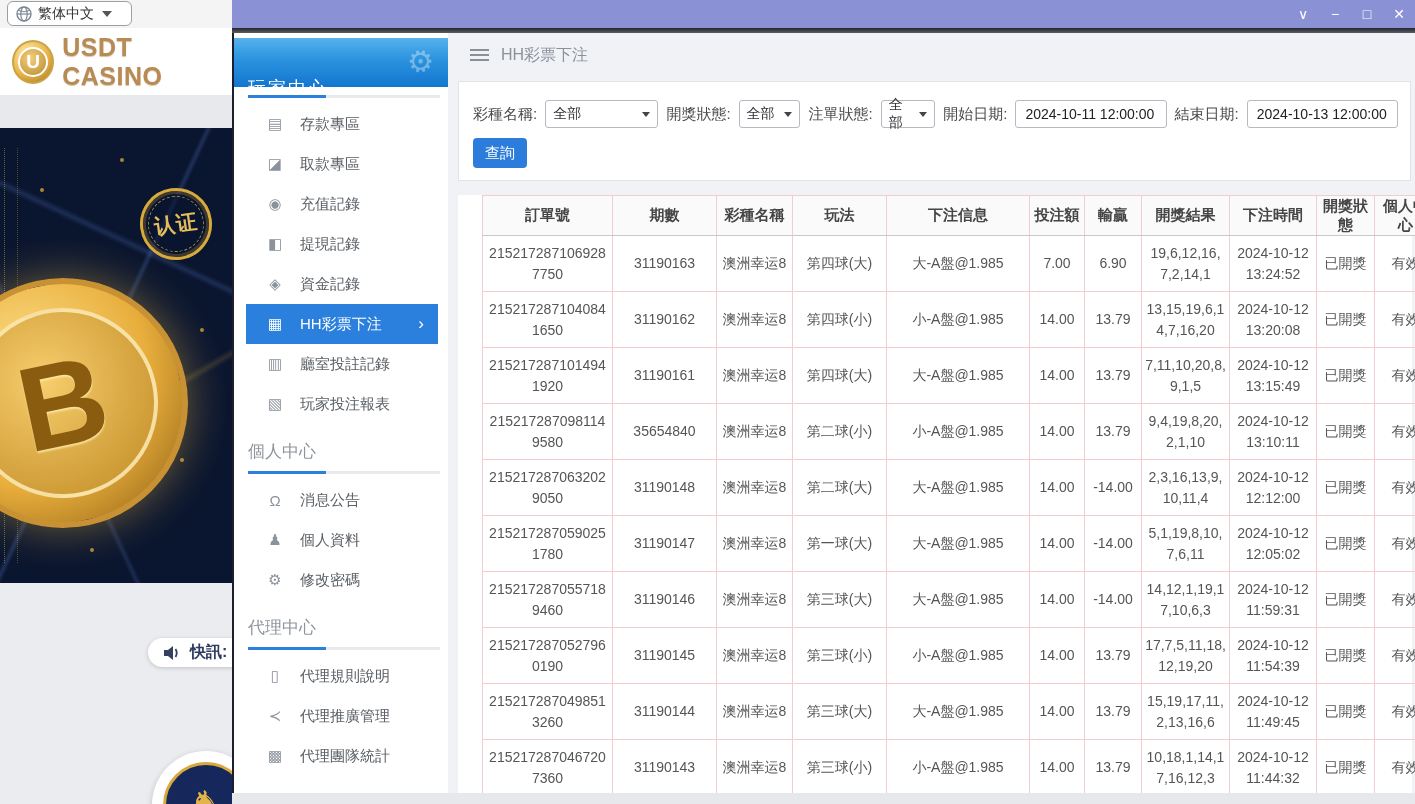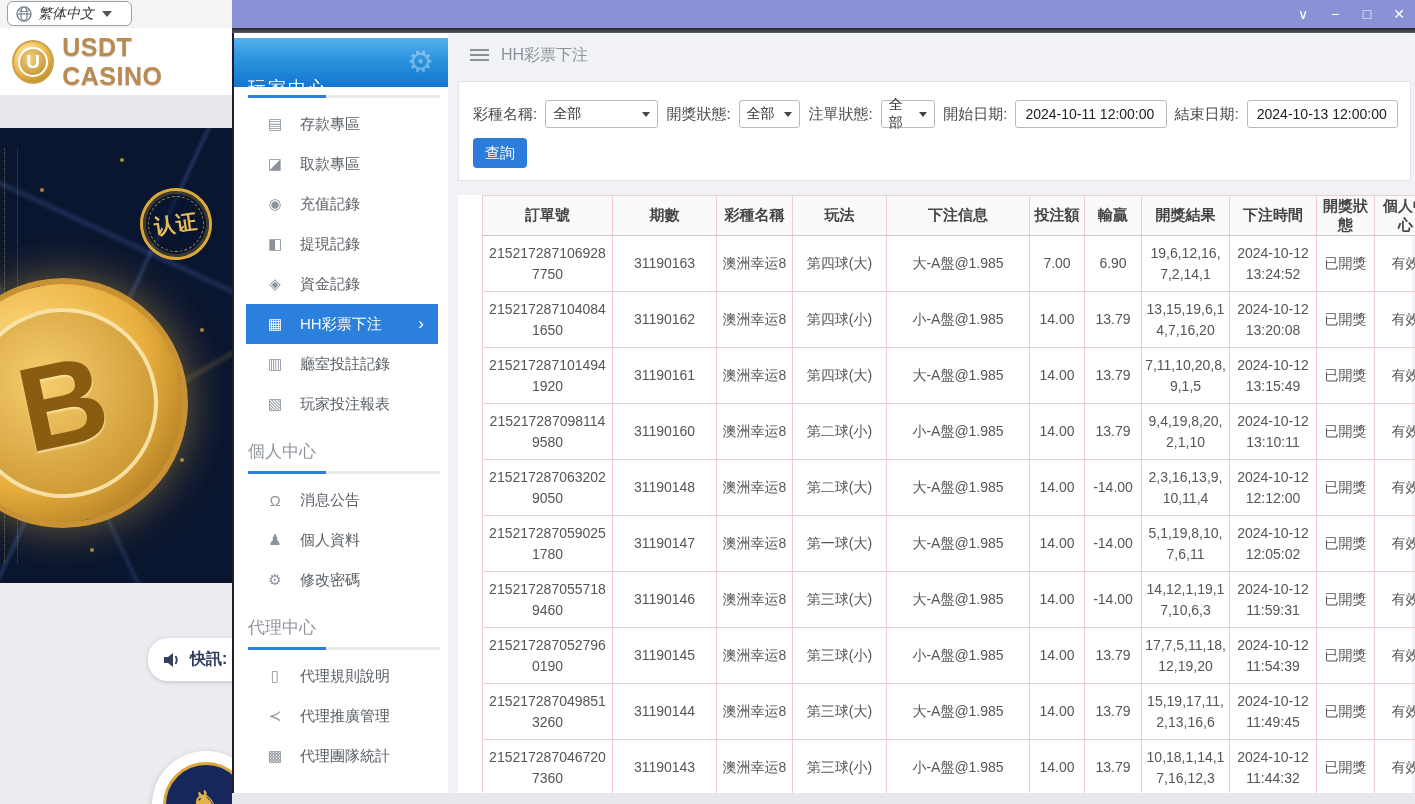--- a/index.html
+++ b/index.html
@@ -9,21 +9,21 @@
   
   .titlebar { position:absolute; left:232px; top:0; right:0; height:28px;
     background:#8a92d5; display:flex; justify-content:flex-end; align-items:center; }
   .tb-ico { width:32px; text-align:center; color:#fff; font-size:14px; line-height:28px;
     cursor:default; }
   .tb-shadow { position:absolute; left:232px; top:28px; right:0; height:5px;
     background:linear-gradient(180deg,#23252e,#5a5d66); }
 
   
   .left-panel { position:absolute; left:0; top:0; width:232px; bottom:0; background:#eaecef; }
-  .lang-strip { position:absolute; left:0; top:0; width:232px; height:28px; background:#f4f4f4;font-style:italic; }
+  .lang-strip { position:absolute; left:0; top:0; width:232px; height:28px; background:#f4f4f4; }
   .lang-pill { position:absolute; left:7px; top:1px; width:125px; height:25px; background:#fff;
     border:1px solid #9aa0a8; border-radius:6px; display:flex; align-items:center; gap:6px;
     padding:0 8px; }
   .lang-pill span { font-size:14px; color:#333; }
   .lang-caret { width:0; height:0; border-left:5px solid transparent; border-right:5px solid transparent;
     border-top:6px solid #555; margin-left:2px; }
   .logo-box { position:absolute; left:0; top:28px; width:232px; height:67px; background:#fff;
     box-shadow:0 2px 3px rgba(0,0,0,.12); display:flex; align-items:center; padding-left:12px; gap:8px; }
   .logo-coin { width:44px; height:44px; border-radius:50%;
     background:radial-gradient(circle at 35% 30%,#ffe9a8,#e9b54a 55%,#9c6f1d); border:2px solid #caa345;
@@ -55,21 +55,21 @@
     background:radial-gradient(circle at 42% 36%,#f7cd6d,#c08a23); display:flex; align-items:center;
     justify-content:center; font-size:120px; font-weight:bold; color:#8a5c10;
     text-shadow:0 2px 2px rgba(255,235,170,.8); }
   .cert-badge { position:absolute; right:20px; top:60px; width:72px; height:72px; border-radius:50%;
     border:3px solid #d9a93c; box-shadow:0 0 0 3px rgba(217,169,60,.25) inset; display:flex;
     align-items:center; justify-content:center; background:rgba(10,20,45,.55); transform:rotate(-8deg); }
   .cert-badge .dash { position:absolute; inset:5px; border:1px dashed rgba(230,190,90,.7); border-radius:50%; }
   .cert-badge span { color:#e6bd5a; font-size:21px; font-weight:bold; letter-spacing:1px; }
 
   .below-art { position:absolute; left:0; top:583px; width:232px; bottom:0; background:#eaecef; }
-  .news-pill { position:absolute; left:148px; top:55px; width:110px; height:43px; background:#fff;
+  .news-pill { position:absolute; left:148px; top:55px; width:110px; height:29px; background:#fff;
     border-radius:20px; box-shadow:0 1px 4px rgba(0,0,0,.18); display:flex; align-items:center;
     gap:8px; padding-left:14px; }
   .news-pill span { font-size:16px; font-weight:bold; color:#2e3a5e; }
   .service-circle { position:absolute; left:152px; top:168px; width:108px; height:108px;
     border-radius:50%; background:#fff; box-shadow:0 2px 6px rgba(0,0,0,.2); display:flex;
     align-items:center; justify-content:center; }
   .service-inner { width:86px; height:86px; border-radius:50%; background:#16275c;
     border:3px solid #d9a93c; display:flex; align-items:center; justify-content:center;
     color:#e3b449; font-size:40px; }
 
@@ -368,21 +368,21 @@
             <td>大-A盤@1.985</td>
             <td>14.00</td>
             <td>13.79</td>
             <td>7,11,10,20,8,9,1,5</td>
             <td>2024-10-12 13:15:49</td>
             <td>已開獎</td>
             <td>有效</td>
           </tr>
           <tr>
             <td>2152172870981149580</td>
-            <td>31190160</td>
+            <td>35654840</td>
             <td>澳洲幸运8</td>
             <td>第二球(小)</td>
             <td>小-A盤@1.985</td>
             <td>14.00</td>
             <td>13.79</td>
             <td>9,4,19,8,20,2,1,10</td>
             <td>2024-10-12 13:10:11</td>
             <td>已開獎</td>
             <td>有效</td>
           </tr>

